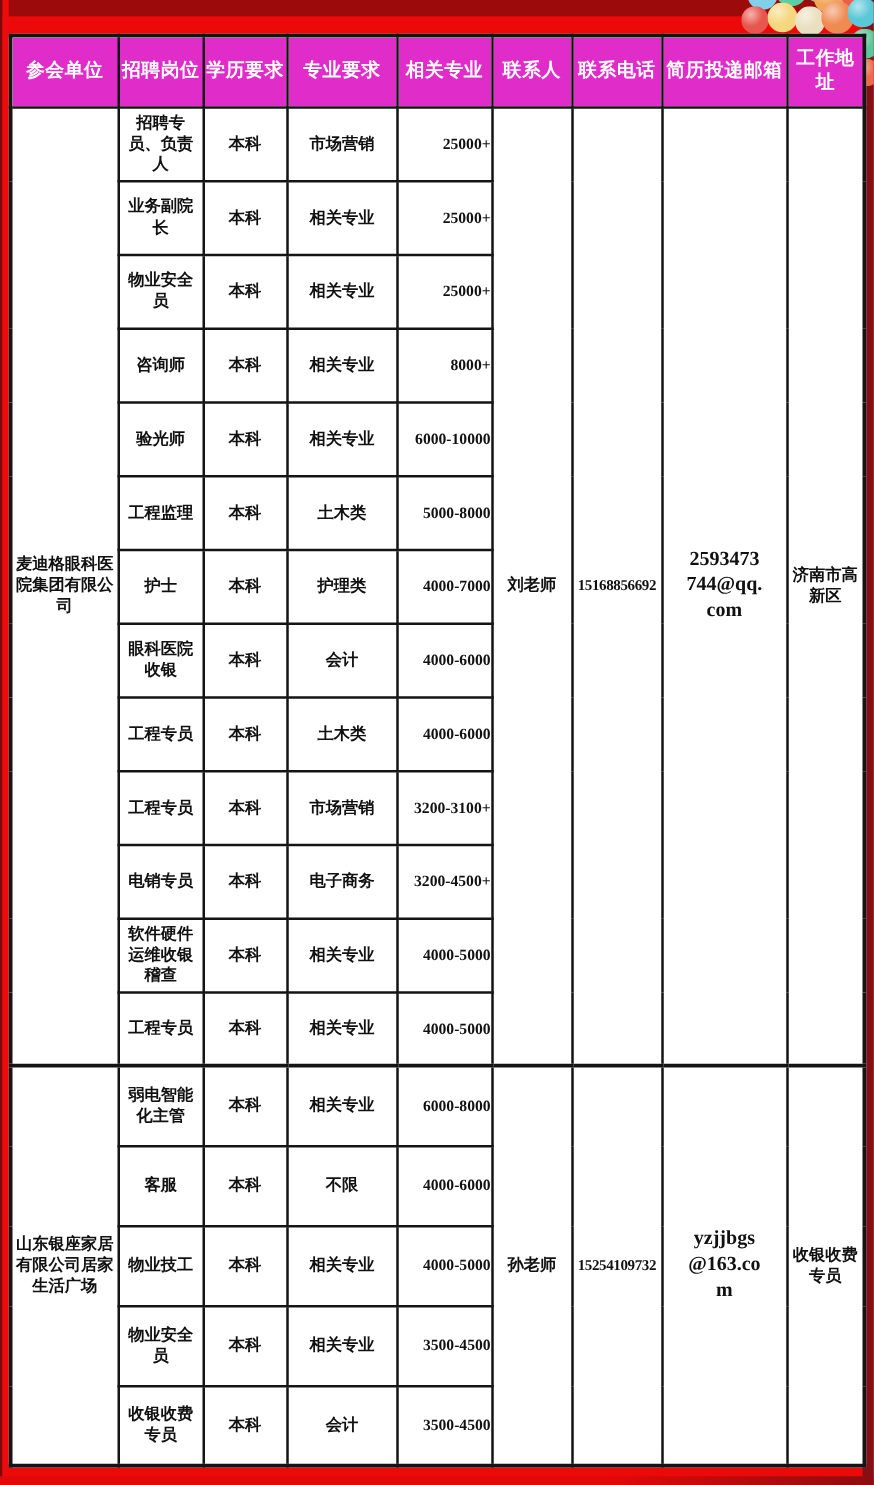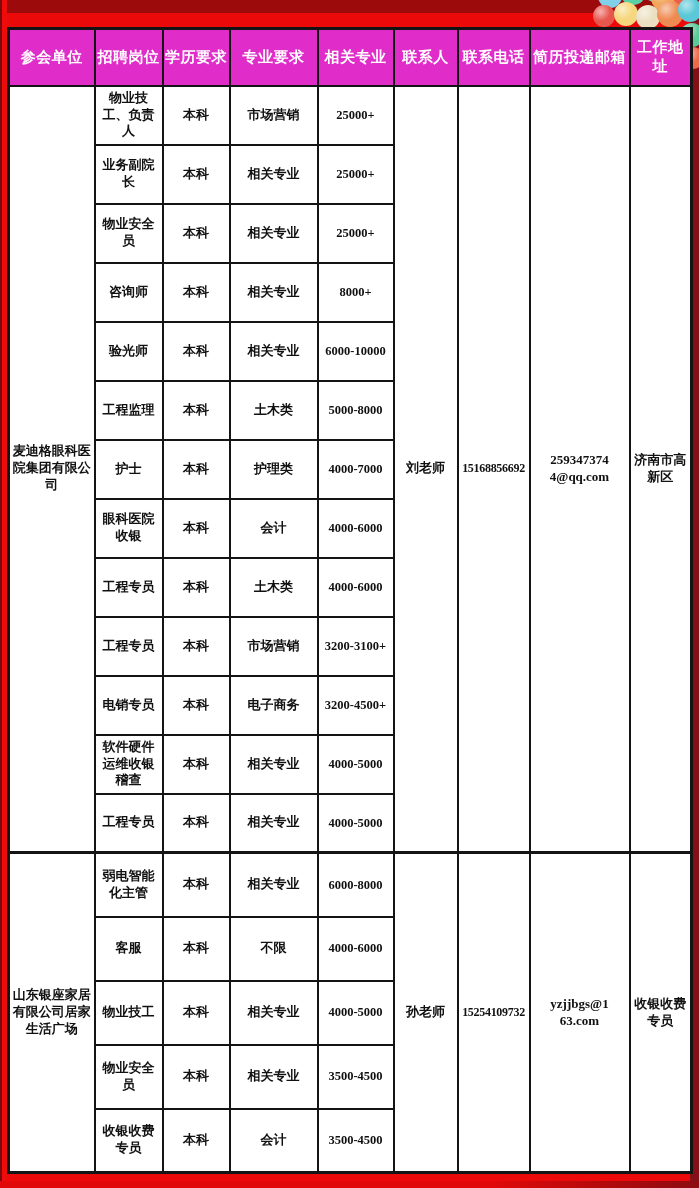--- a/index.html
+++ b/index.html
@@ -31,22 +31,22 @@
   }
   th{
     background:#e02cc8;color:#ffffff;font-size:15px;padding:0;
     letter-spacing:0.5px;
   }
   tr.hdr{height:57px;}
   tr.r1{height:59px;}
   tr.r2{height:64px;}
   tr.section-start td{border-top:3px solid #141414;}
   td.phone{font-size:12px;padding:0;white-space:nowrap;letter-spacing:-0.3px;}
-  td.email{font-size:13px;padding:0 18px;}
-  td.salary{font-size:12.5px;padding:0;}
+  td.email{font-size:16px;padding:0 18px;}
+  td.salary{font-size:12.5px;padding:0;text-align:right;}
 </style>
 </head>
 <body>
 
 <div class="band-top"></div>
 <div class="strip-left-dark"></div>
 <div class="strip-left-bright"></div>
 <div class="strip-right"></div>
 <div class="bar-bottom"></div>
 <div id="balloons">
@@ -85,21 +85,21 @@
     <th>专业要求</th>
     <th>相关专业</th>
     <th>联系人</th>
     <th>联系电话</th>
     <th>简历投递邮箱</th>
     <th>工作地址</th>
   </tr>
 
   <tr class="r1">
     <td rowspan="13">麦迪格眼科医院集团有限公司</td>
-    <td>物业技工、负责人</td>
+    <td>招聘专员、负责人</td>
     <td>本科</td>
     <td>市场营销</td>
     <td class="salary">25000+</td>
     <td rowspan="13">刘老师</td>
     <td rowspan="13" class="phone">15168856692</td>
     <td rowspan="13" class="email">2593473744@qq.com</td>
     <td rowspan="13">济南市高新区</td>
   </tr>
   <tr class="r1">
     <td>业务副院长</td>

